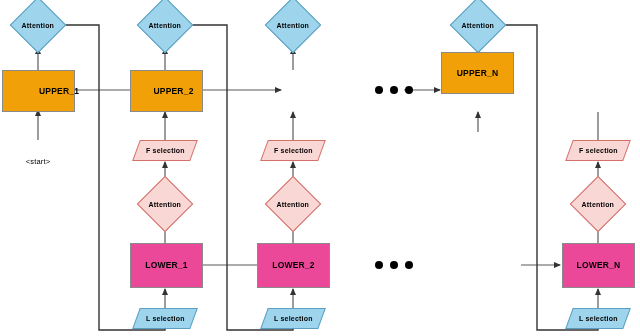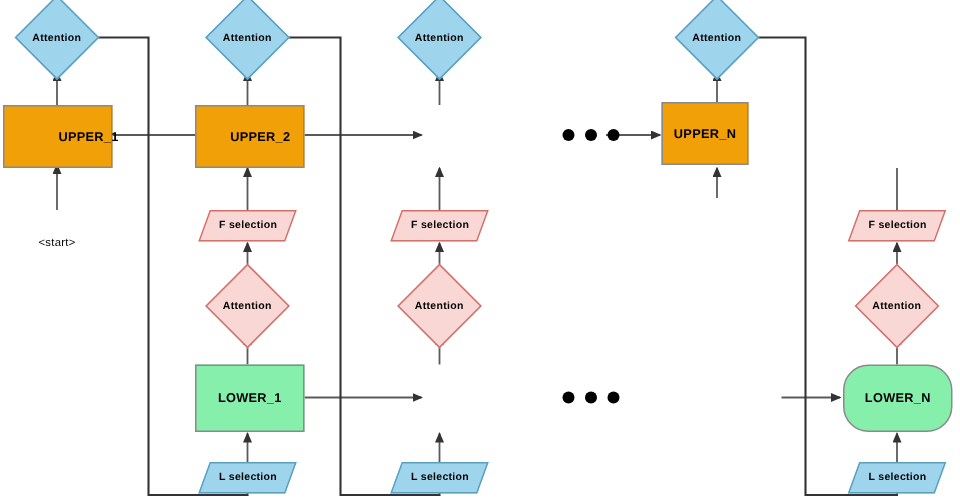--- a/index.html
+++ b/index.html
@@ -9,21 +9,21 @@
   #wires{position:absolute;left:0;top:0;width:640px;height:336px;}
 
   .node{position:absolute;box-sizing:border-box;display:flex;
         align-items:center;justify-content:center;text-align:center;}
   .node span{display:block;line-height:1;letter-spacing:.2px;color:#000;}
 
   
   .rect{border:1px solid #8a8a8a;}
   .rect span{font-size:8.5px;font-weight:bold;}
   .rect.upper{background:#F2A007;}
-  .rect.lower{background:#86efac;}
+  .rect.lower{background:#ec4899;}
 
   
   .diamond{transform:rotate(45deg);}
   .diamond span{transform:rotate(-45deg);font-size:7px;font-weight:bold;white-space:nowrap;}
   .diamond.att-blue{background:#9FD4ED;border:1px solid #5A9FC0;}
   .diamond.att-pink{background:#F9D7D4;border:1px solid #D4706A;}
 
   
   .para{transform:skewX(-20deg);}
   .para span{transform:skewX(20deg);font-size:7px;font-weight:bold;white-space:nowrap;}
@@ -106,21 +106,21 @@
   <div class="node diamond att-blue" style="left:458px;top:5px;width:40px;height:40px;">
     <span>Attention</span>
   </div>
 
   <div class="node rect upper" style="left:2px;top:70px;width:73px;height:42px;padding-left:41px;">
     <span>UPPER_1</span>
   </div>
   <div class="node rect upper" style="left:130px;top:70px;width:73px;height:42px;padding-left:14px;">
     <span>UPPER_2</span>
   </div>
-  <div class="node rect upper" style="left:441px;top:68px;width:58px;height:42px;">
+  <div class="node rect upper" style="left:441px;top:52px;width:73px;height:42px;">
     <span>UPPER_N</span>
   </div>
 
   <div class="node" style="left:8px;top:140px;width:60px;height:14px;">
     <span class="plain">&lt;start&gt;</span>
   </div>
 
   <div class="node para sel-pink" style="left:136px;top:140px;width:58px;height:21px;">
     <span>F selection</span>
   </div>
@@ -137,21 +137,24 @@
   <div class="node diamond att-pink" style="left:273px;top:184px;width:40px;height:40px;">
     <span>Attention</span>
   </div>
   <div class="node diamond att-pink" style="left:578px;top:184px;width:40px;height:40px;">
     <span>Attention</span>
   </div>
 
   <div class="node rect lower" style="left:130px;top:243px;width:73px;height:45px;">
     <span>LOWER_1</span>
   </div>
-  <div class="node rect lower" style="left:562px;top:243px;width:73px;height:45px;border-radius:17px;">
+  <div class="node rect lower" style="left:257px;top:243px;width:73px;height:45px;">
+    <span>LOWER_2</span>
+  </div>
+  <div class="node rect lower" style="left:562px;top:243px;width:73px;height:45px;">
     <span>LOWER_N</span>
   </div>
 
   <div class="node para sel-blue" style="left:136px;top:308px;width:58px;height:21px;">
     <span>L selection</span>
   </div>
   <div class="node para sel-blue" style="left:264px;top:308px;width:58px;height:21px;">
     <span>L selection</span>
   </div>
   <div class="node para sel-blue" style="left:569px;top:308px;width:58px;height:21px;">

